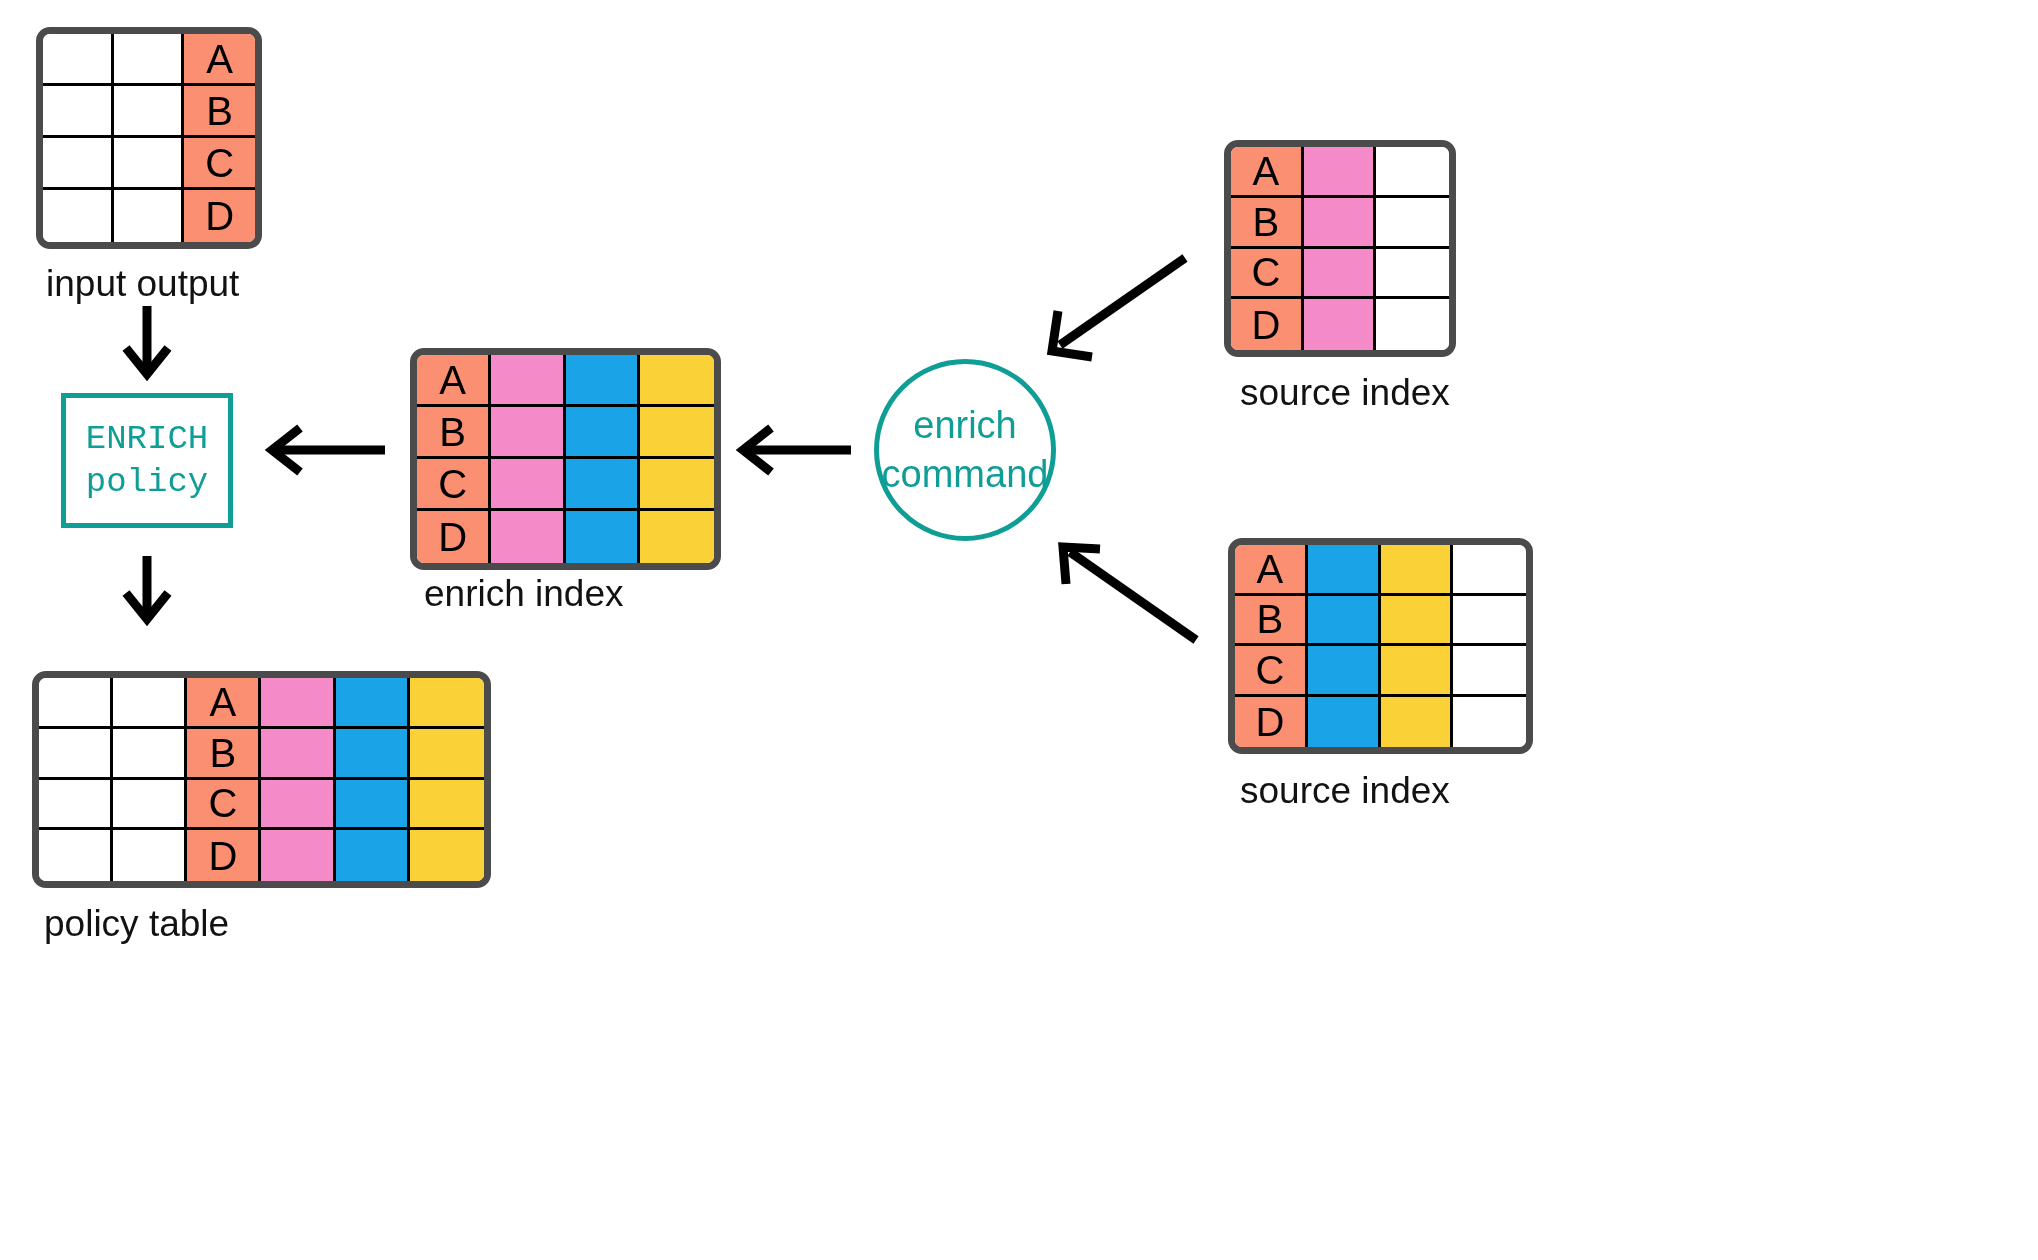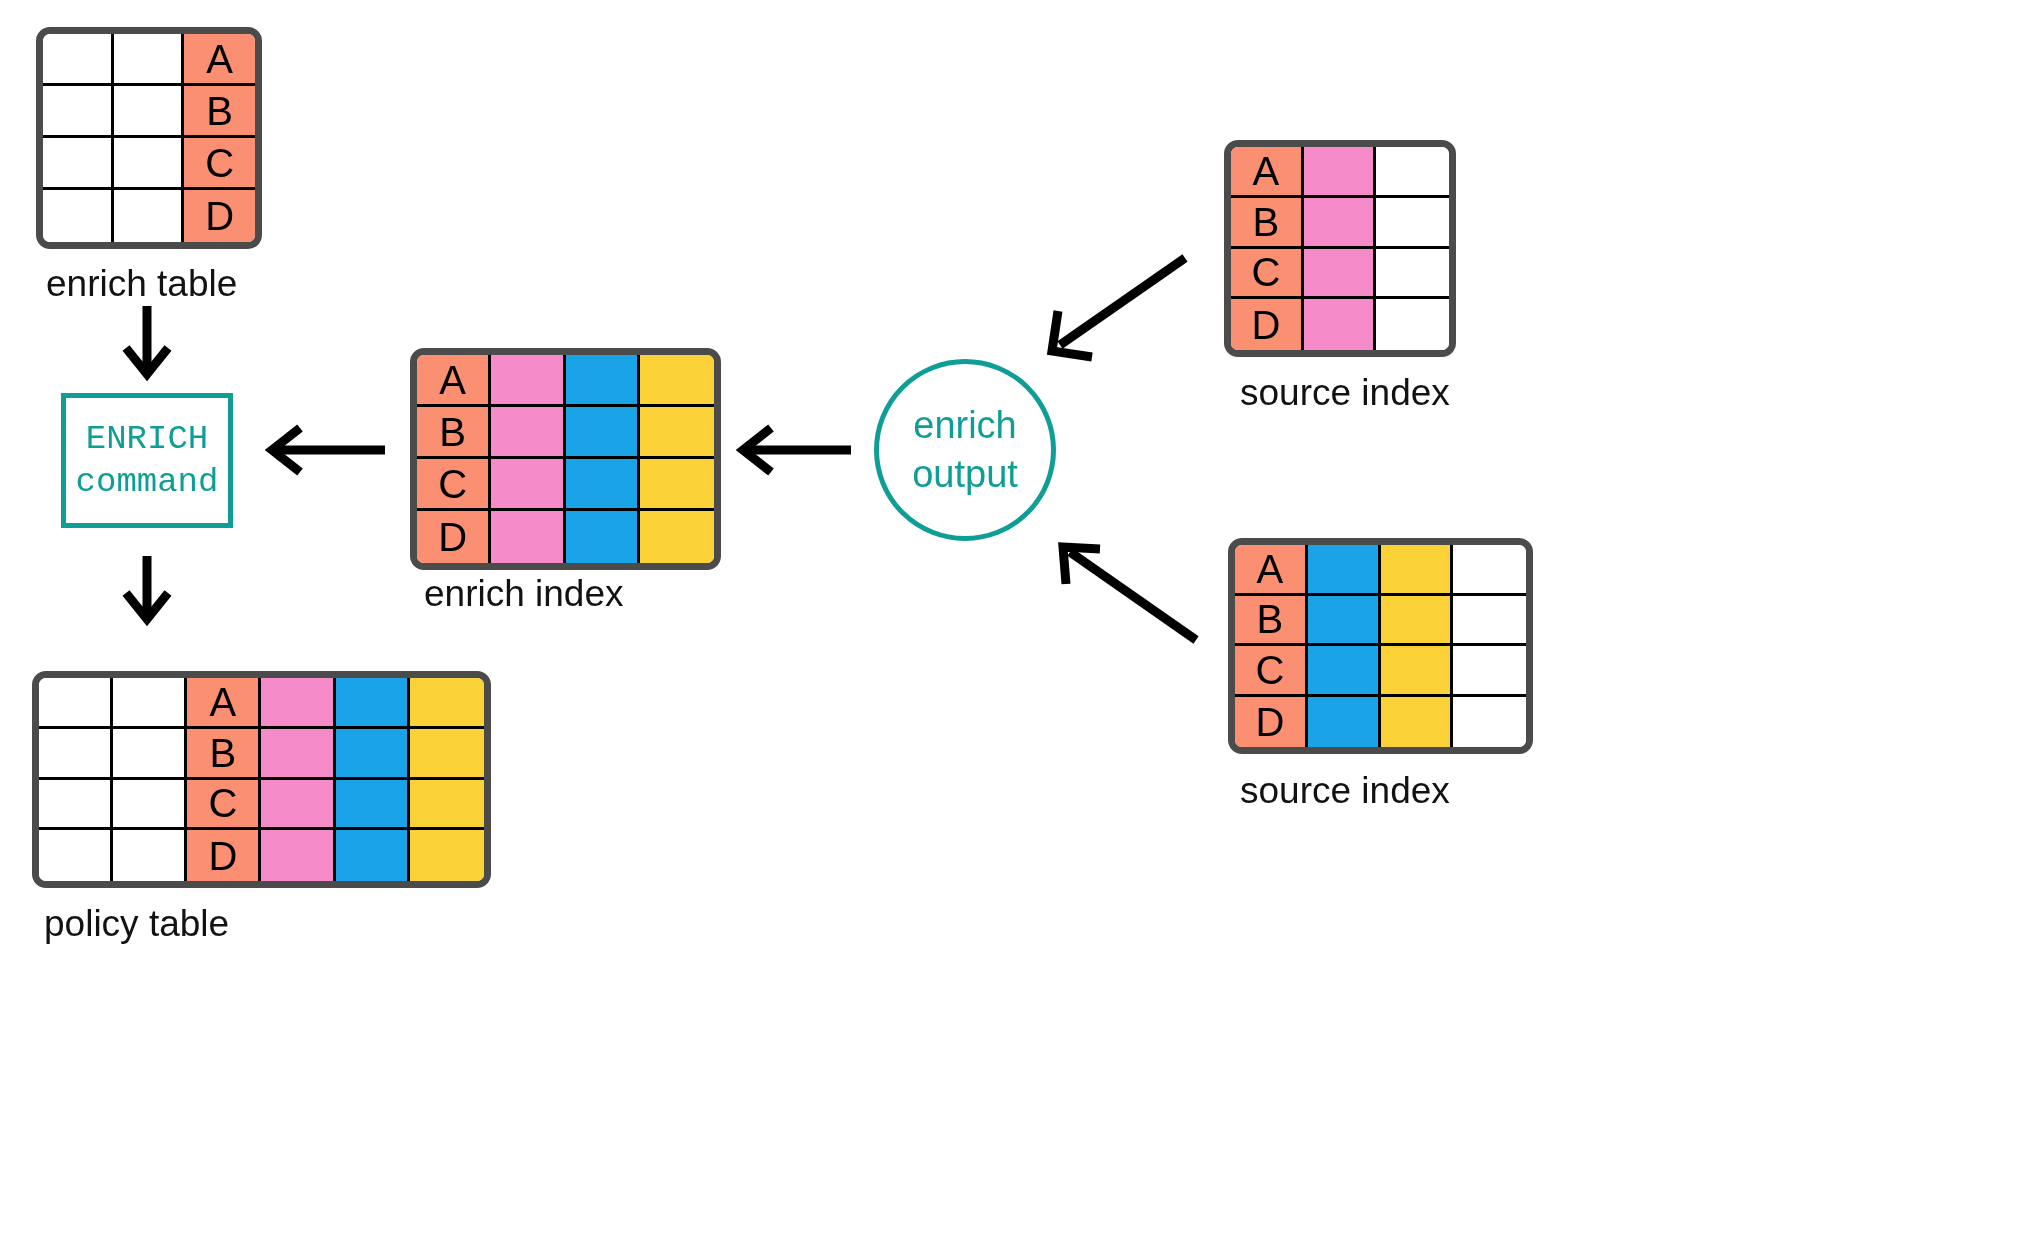--- a/index.html
+++ b/index.html
@@ -108,25 +108,25 @@
       <div class="cell" style="background: rgb(255, 255, 255);"></div>
       <div class="cell" style="background: rgb(255, 255, 255);"></div>
       <div class="cell last-col" style="background: rgb(250, 143, 114);">B</div>
       <div class="cell" style="background: rgb(255, 255, 255);"></div>
       <div class="cell" style="background: rgb(255, 255, 255);"></div>
       <div class="cell last-col" style="background: rgb(250, 143, 114);">C</div>
       <div class="cell last-row" style="background: rgb(255, 255, 255);"></div>
       <div class="cell last-row" style="background: rgb(255, 255, 255);"></div>
       <div class="cell last-col last-row" style="background: rgb(250, 143, 114);">D</div>
     </div>
-  <div class="caption" style="left:46px; top:265px;">enrich table</div>
+  <div class="caption" style="left:46px; top:265px;">input output</div>
 
   <div class="cmd-box" id="enrich-command" style="left:61px; top:393px; width:172px; height:135px;">
     <div>ENRICH</div>
-    <div>command</div>
+    <div>policy</div>
   </div>
 
   <div class="tbl" id="output-table" style="left: 32px; top: 671px; width: 459px; height: 217px; grid-template-columns: repeat(6, 1fr); grid-template-rows: repeat(4, 1fr);">
       <div class="cell" style="background: rgb(255, 255, 255);"></div>
       <div class="cell" style="background: rgb(255, 255, 255);"></div>
       <div class="cell" style="background: rgb(250, 143, 114);">A</div>
       <div class="cell" style="background: rgb(244, 139, 200);"></div>
       <div class="cell" style="background: rgb(27, 163, 232);"></div>
       <div class="cell last-col" style="background: rgb(251, 209, 56);"></div>
       <div class="cell" style="background: rgb(255, 255, 255);"></div>
@@ -165,21 +165,21 @@
       <div class="cell last-col" style="background: rgb(251, 209, 56);"></div>
       <div class="cell last-row" style="background: rgb(250, 143, 114);">D</div>
       <div class="cell last-row" style="background: rgb(244, 139, 200);"></div>
       <div class="cell last-row" style="background: rgb(27, 163, 232);"></div>
       <div class="cell last-col last-row" style="background: rgb(251, 209, 56);"></div>
     </div>
   <div class="caption" style="left:424px; top:575px;">enrich index</div>
 
   <div class="policy-circle" id="enrich-policy" style="left:874px; top:359px; width:182px; height:182px;">
     <div>enrich</div>
-    <div>output</div>
+    <div>command</div>
   </div>
 
   <div class="tbl" id="source-index-top" style="left: 1224px; top: 140px; width: 232px; height: 217px; grid-template-columns: repeat(3, 1fr); grid-template-rows: repeat(4, 1fr);">
       <div class="cell" style="background: rgb(250, 143, 114);">A</div>
       <div class="cell" style="background: rgb(244, 139, 200);"></div>
       <div class="cell last-col" style="background: rgb(255, 255, 255);"></div>
       <div class="cell" style="background: rgb(250, 143, 114);">B</div>
       <div class="cell" style="background: rgb(244, 139, 200);"></div>
       <div class="cell last-col" style="background: rgb(255, 255, 255);"></div>
       <div class="cell" style="background: rgb(250, 143, 114);">C</div>

